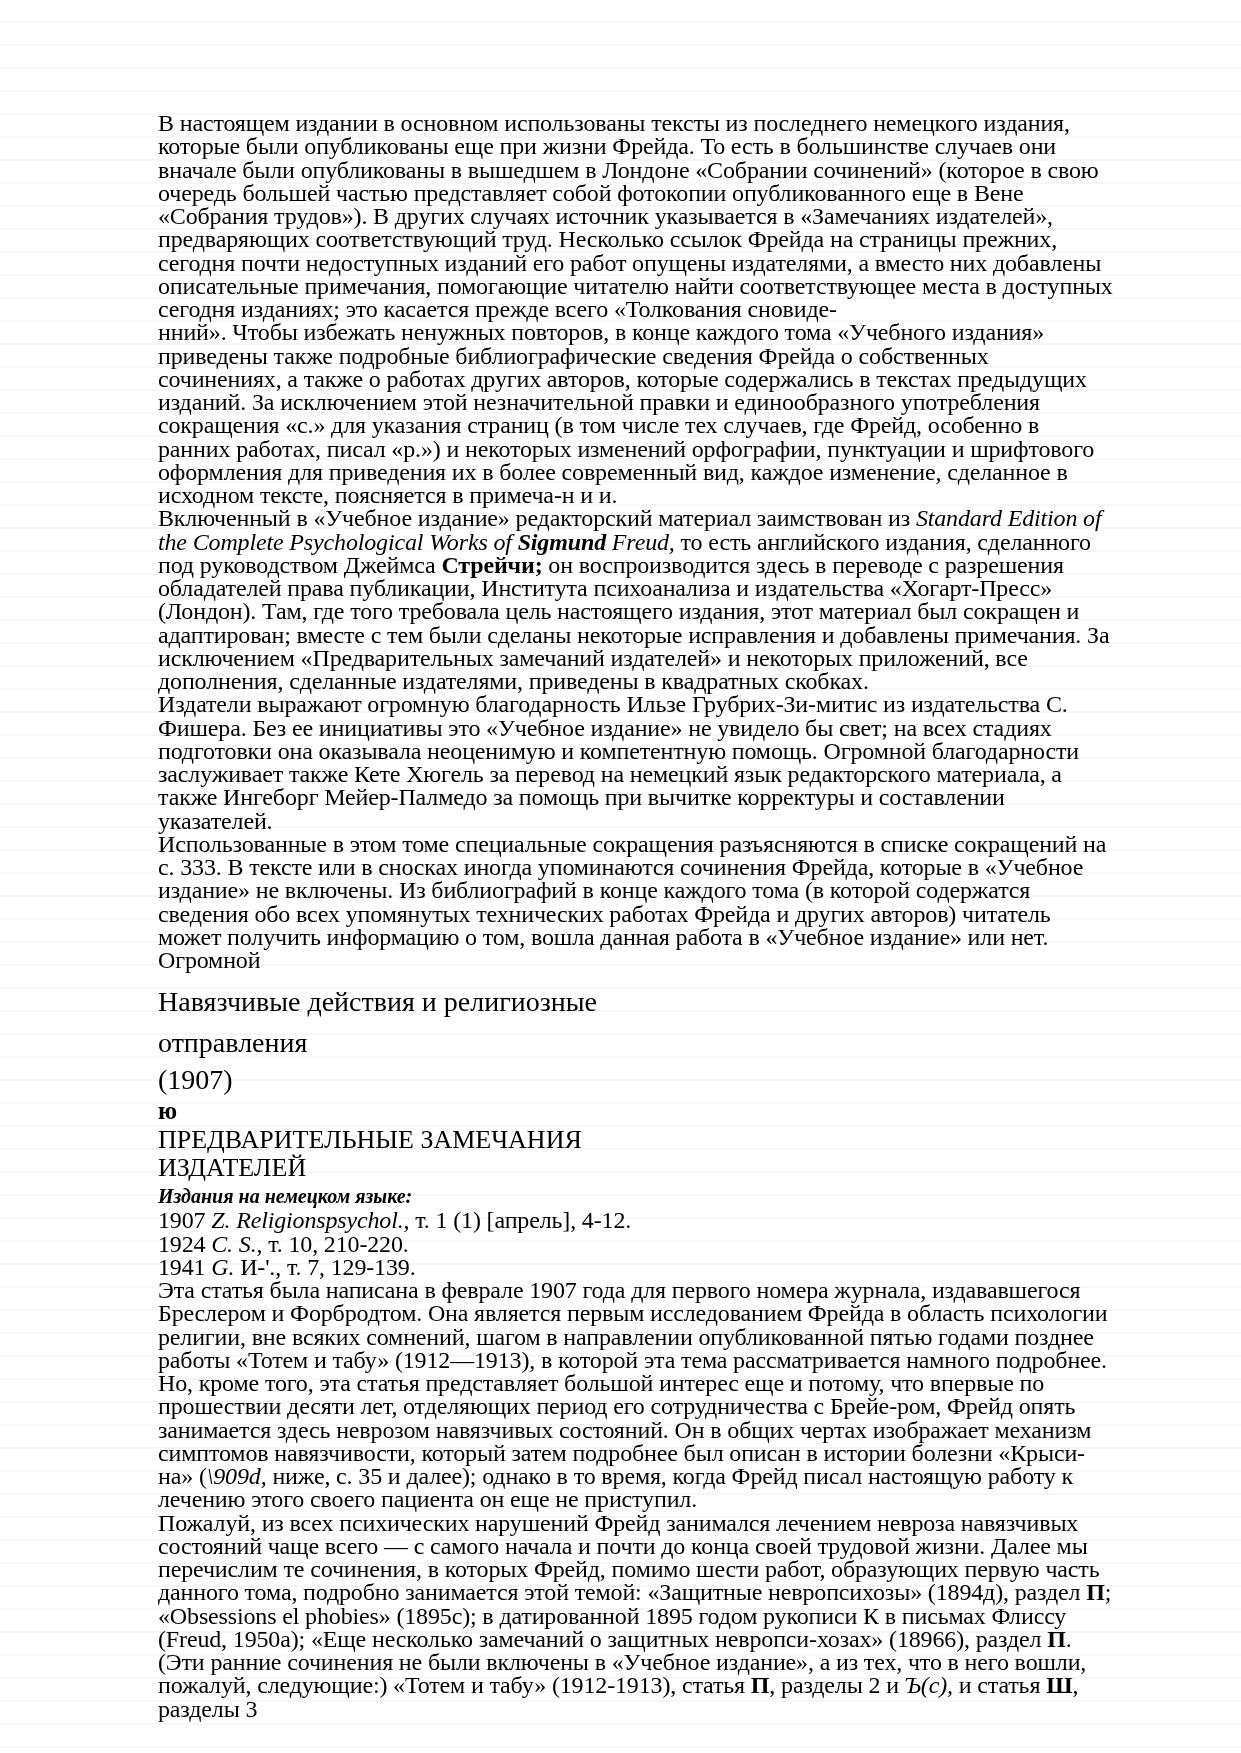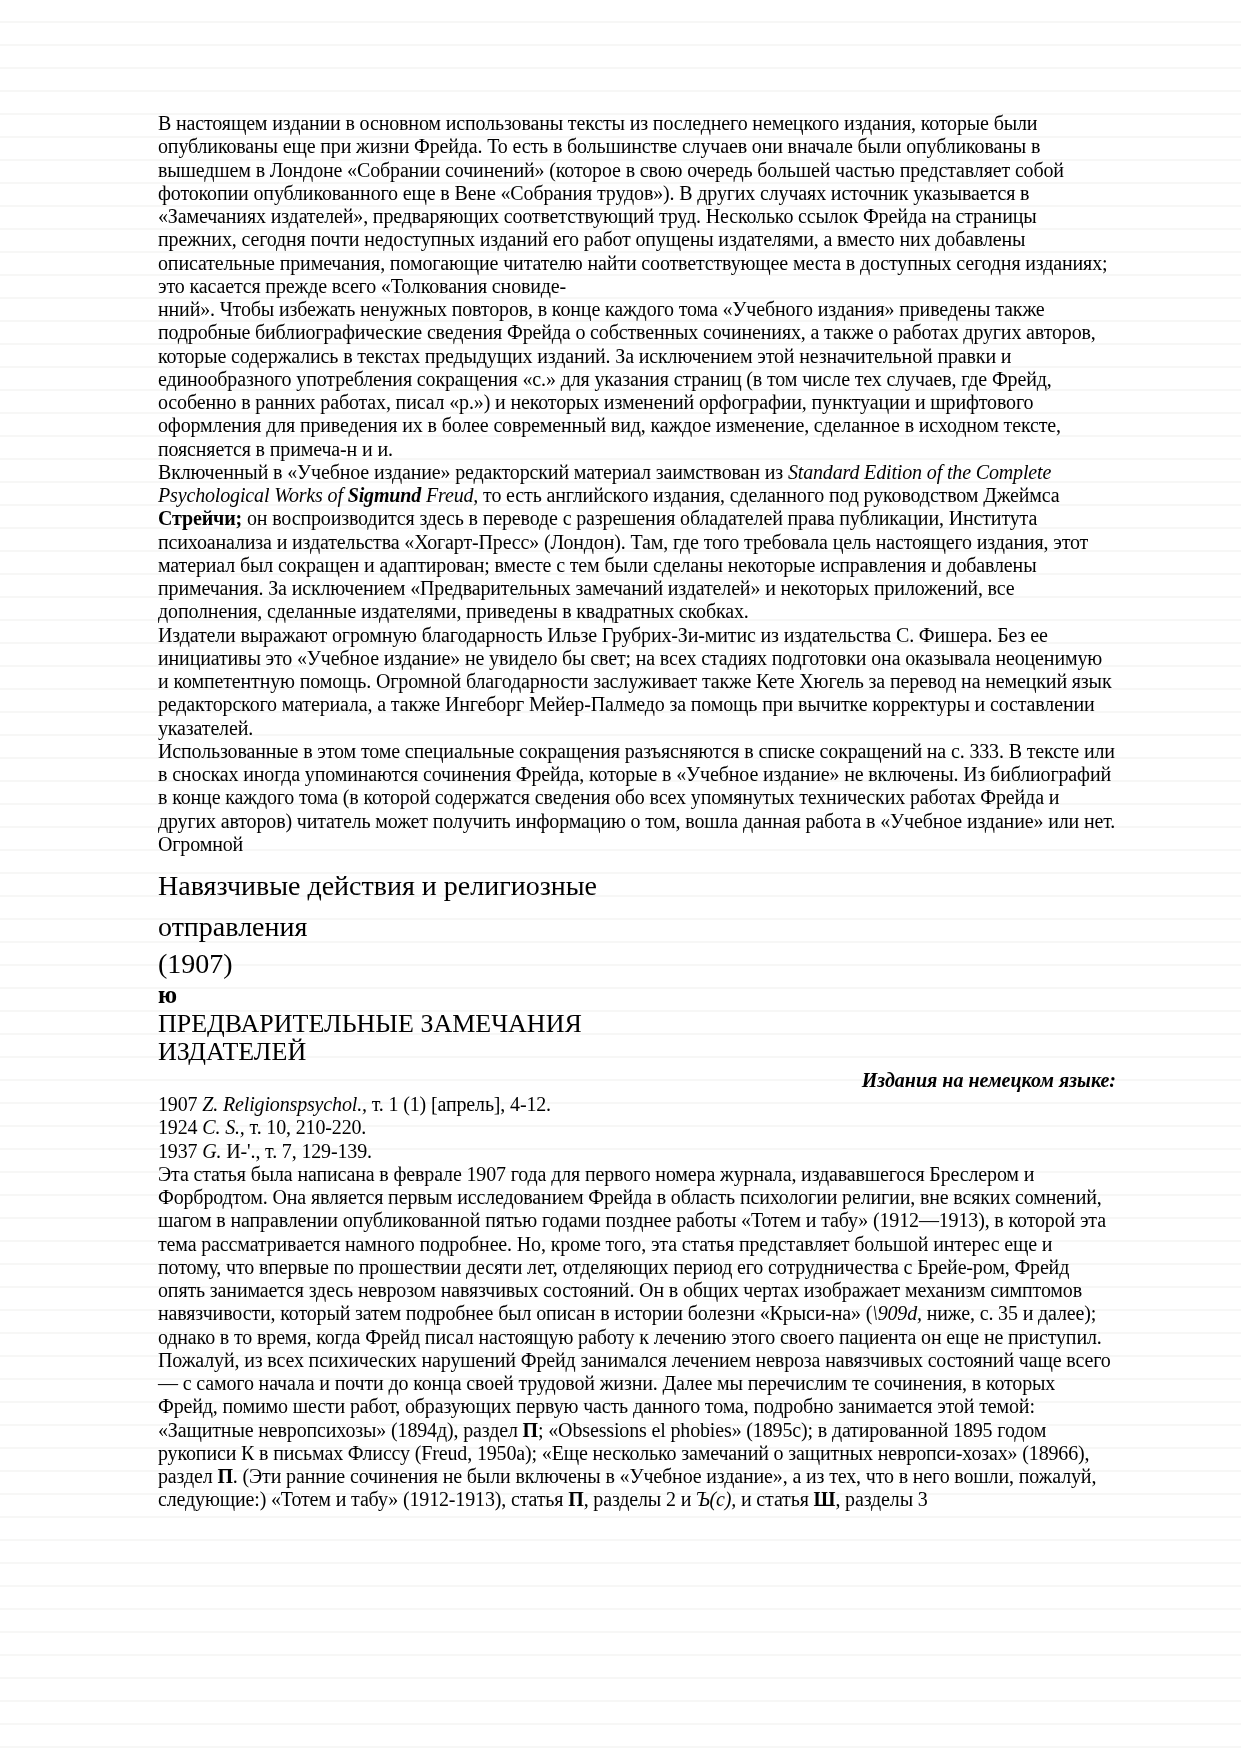--- a/index.html
+++ b/index.html
@@ -15,21 +15,21 @@
     overflow: hidden;
   }
   .content {
     position: absolute;
     left: 158px;
     top: 112px;
     width: 958px;
   }
   p.body, p.bib {
     margin: 0;
-    font-size: 20px;
+    font-size: 24px;
     line-height: 23.25px;
     letter-spacing: -0.15px;
     text-align: left;
   }
   .i  { font-style: italic; }
   .b  { font-weight: bold; text-align: center; }
   .bi { font-weight: bold; font-style: italic; }
   h1.title {
     margin: 9px 0 2px 0;
     font-weight: normal;
@@ -50,26 +50,25 @@
     font-weight: bold;
   }
   h2.heading {
     margin: 0;
     font-weight: normal;
     font-size: 26px;
     line-height: 28px;
   }
   h2.heading .line { display: block; }
   p.editions-label {
-    margin: 3px 0 1px 8px;
+    margin: 3px 0 1px 0;
     font-size: 20px;
     line-height: 23px;
     font-weight: bold;
     font-style: italic;
-    text-align: right;
   }
 </style>
 </head>
 <body>
 
 <div class="page">
   <div class="content">
 
     <p class="body">В настоящем издании в основном использованы тексты из последнего немецкого издания, которые были опубликованы еще при жизни Фрейда. То есть в большинстве случаев они вначале были опубликованы в вышедшем в Лондоне «Собрании сочинений» (которое в свою очередь большей частью представляет собой фотокопии опубликованного еще в Вене «Собрания трудов»). В других случаях источник указывается в «Замечаниях издателей», предваряющих соответствующий труд. Несколько ссылок Фрейда на страницы прежних, сегодня почти недоступных изданий его работ опущены издателями, а вместо них добавлены описательные примечания, помогающие читателю найти соответствующее места в доступных сегодня изданиях; это касается прежде всего «Толкования сновиде-</p>
 
@@ -97,20 +96,20 @@
         <span class="line">ИЗДАТЕЛЕЙ</span>
       </h2>
 
     <p class="editions-label">Издания на немецком языке:</p>
 
     <p class="bib"><span>1907 </span><span class="i">Z. Religionspsychol.,</span><span> т. 1 (1) [апрель], 4-12.</span></p>
 
 
     <p class="bib"><span>1924 </span><span class="i">C. S.,</span><span> т. 10, 210-220.</span></p>
 
-    <p class="bib"><span>1937 </span><span class="i">G.</span><span> И-'., т. 7, 129-139.</span></p>
+    <p class="bib"><span>1941 </span><span class="i">G.</span><span> И-'., т. 7, 129-139.</span></p>
 
     <p class="body"><span>Эта статья была написана в феврале 1907 года для первого номера журнала, издававшегося Бреслером и Форбродтом. Она является первым исследованием Фрейда в область психологии религии, вне всяких сомнений, шагом в направлении опубликованной пятью годами позднее работы «Тотем и табу» (1912—1913), в которой эта тема рассматривается намного подробнее. Но, кроме того, эта статья представляет большой интерес еще и потому, что впервые по прошествии десяти лет, отделяющих период его сотрудничества с Брейе-ром, Фрейд опять занимается здесь неврозом навязчивых состояний. Он в общих чертах изображает механизм симптомов навязчивости, который затем подробнее был описан в истории болезни «Крыси-на» (</span><span class="i">\909d,</span><span> ниже, с. 35 и далее); однако в то время, когда Фрейд писал настоящую работу к лечению этого своего пациента он еще не приступил.</span></p>
 
     <p class="body"><span>Пожалуй, из всех психических нарушений Фрейд занимался лечением невроза навязчивых состояний чаще всего — с самого начала и почти до конца своей трудовой жизни. Далее мы перечислим те сочинения, в которых Фрейд, помимо шести работ, образующих первую часть данного тома, подробно занимается этой темой: «Защитные невропсихозы» (1894д), раздел </span><span class="b">П</span><span>; «Obsessions el phobies» (1895c); в датированной 1895 годом рукописи К в письмах Флиссу (Freud, 1950a); «Еще несколько замечаний о защитных невропси-хозах» (18966), раздел </span><span class="b">П</span><span>. (Эти ранние сочинения не были включены в «Учебное издание», а из тех, что в него вошли, пожалуй, следующие:) «Тотем и табу» (1912-1913), статья </span><span class="b">П</span><span>, разделы 2 и </span><span class="i">Ъ(с),</span><span> и статья </span><span class="b">Ш</span><span>, разделы 3</span></p>
 
   </div>
 </div>
 
 </body></html>

